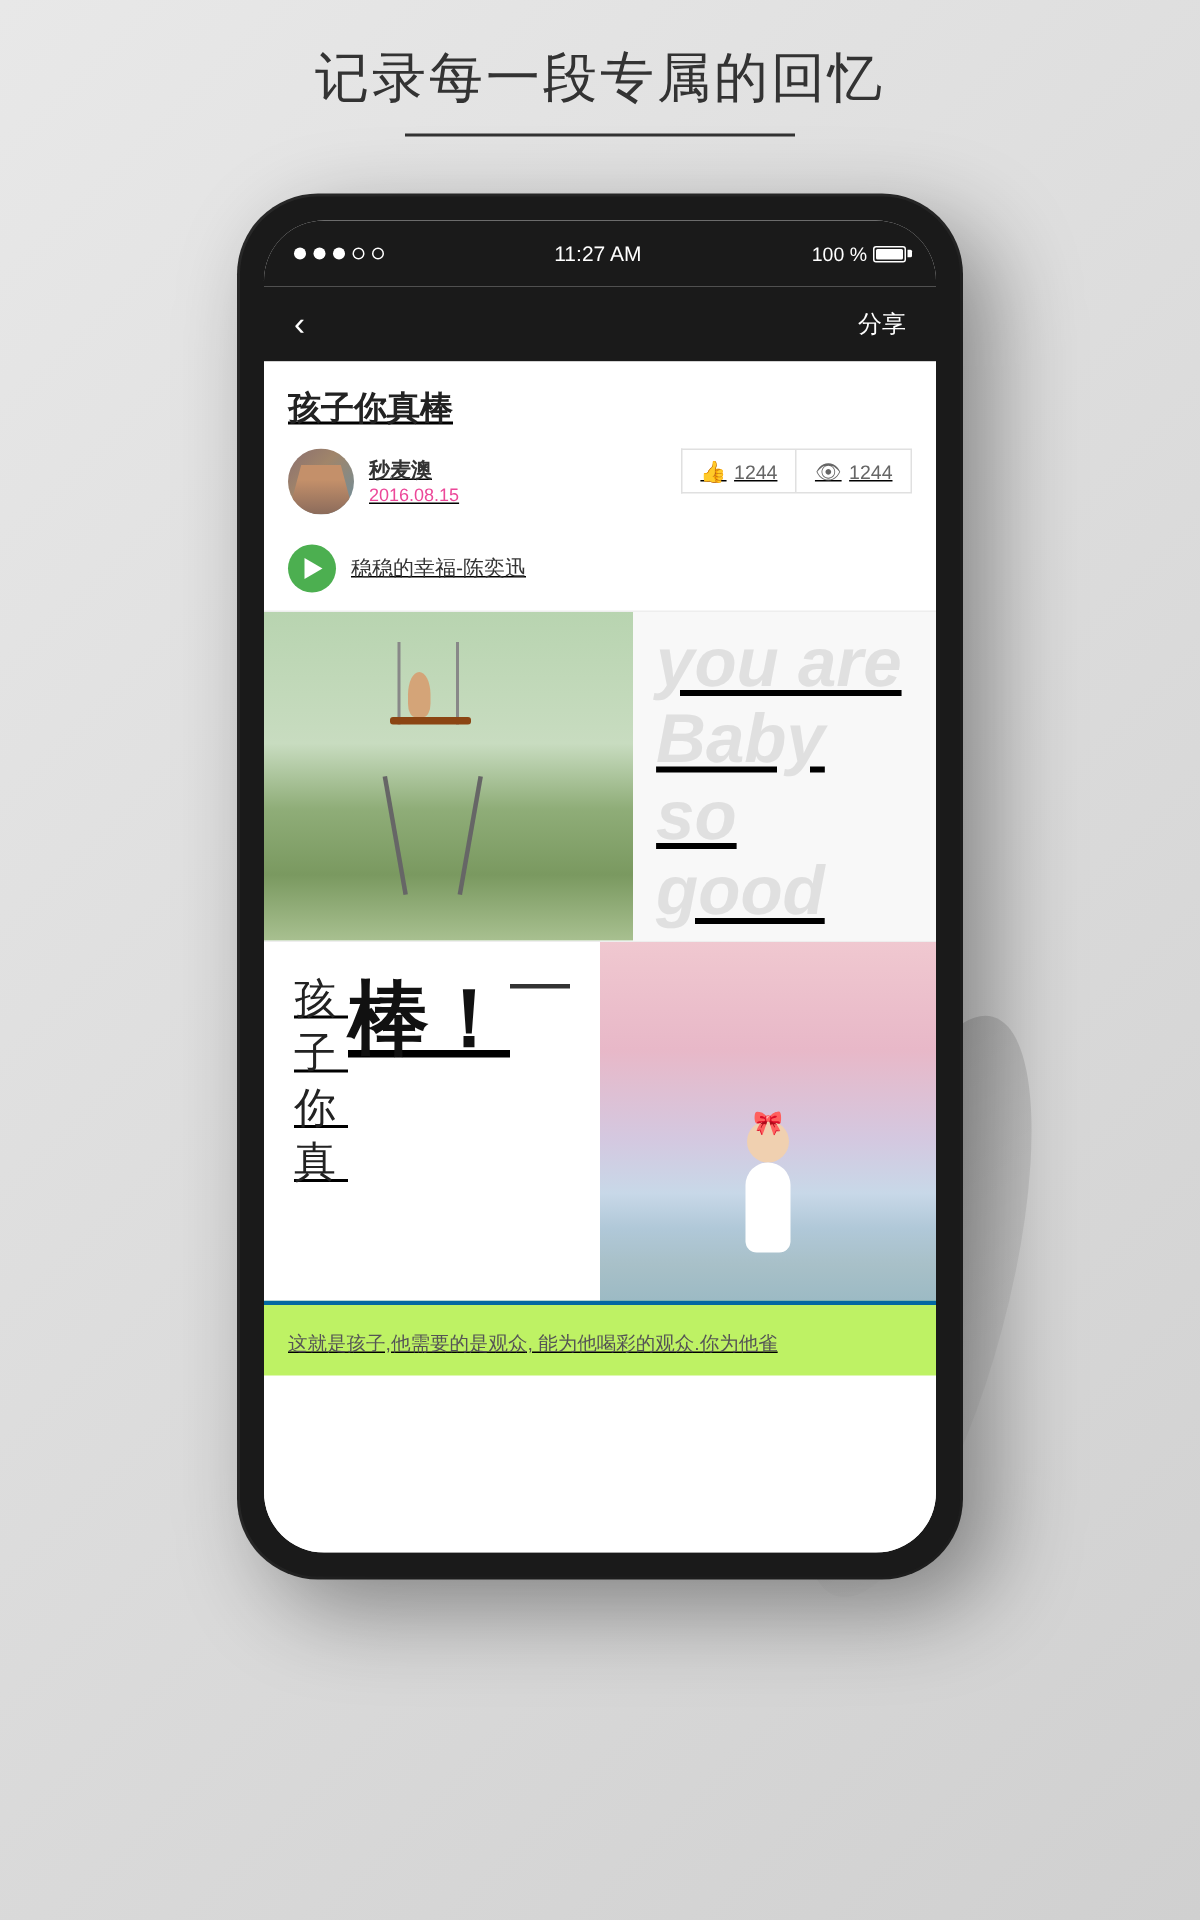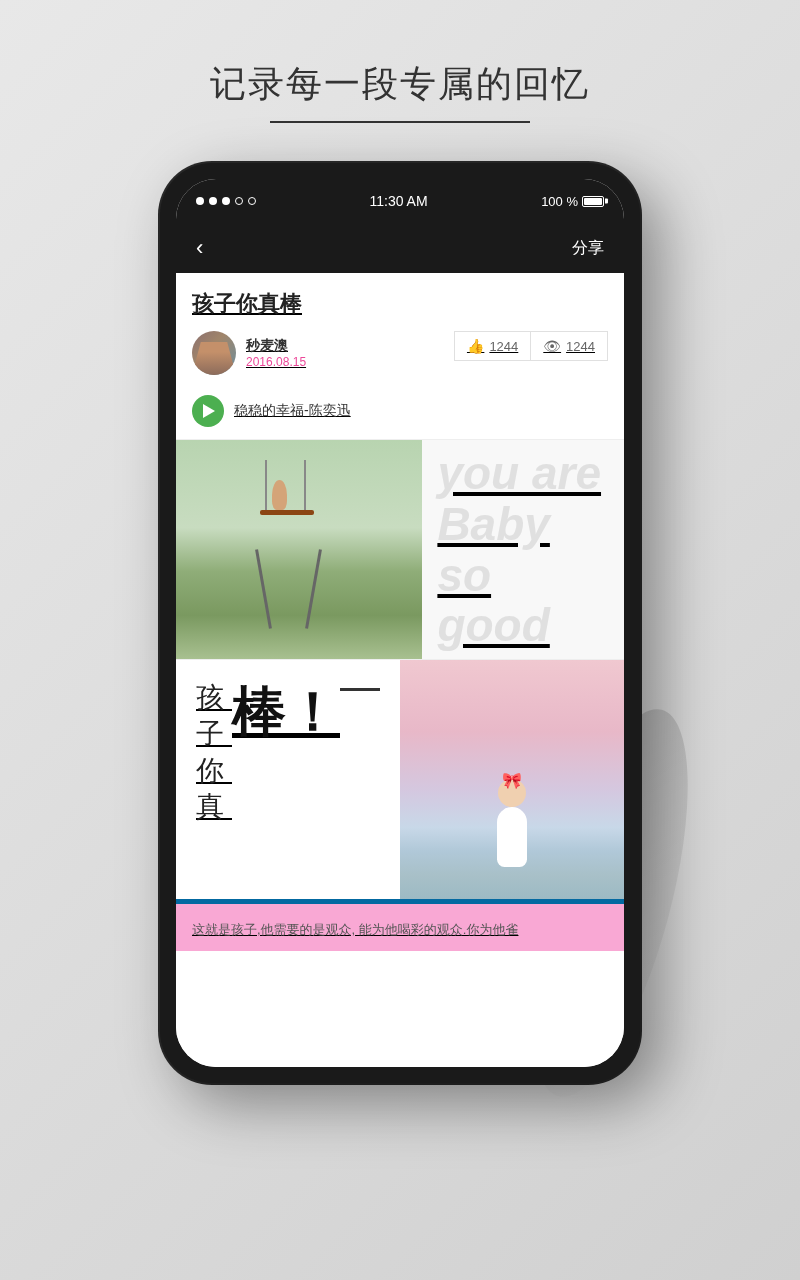--- a/index.html
+++ b/index.html
@@ -10,21 +10,21 @@
       background: linear-gradient(135deg, #e8e8e8 0%, #d0d0d0 100%);
       display: flex;
       flex-direction: column;
       align-items: center;
       font-family: -apple-system, 'PingFang SC', 'Hiragino Sans GB', 'Microsoft YaHei', sans-serif;
       overflow: hidden;
       position: relative;
     }
 
     .page-title-area {
-      margin-top: 60px;
+      margin-top: 28px;
       text-align: right;
       margin-bottom: 40px;
     }
 
     .page-title-text {
       font-size: 36px;
       font-weight: 300;
       color: #333;
       letter-spacing: 2px;
     }
@@ -489,22 +489,22 @@
       top: -8px;
       left: 50%;
       transform: translateX(-50%);
       font-size: 16px;
       color: white;
     }
 
     
     .post-description {
       padding: 14px 16px 10px;
-      background: #f9a8d4;
-      border-top: 5px solid #0369a1;
+      background: #bef264;
+      border-top: 3px solid #0369a1;
     }
 
     .desc-text {
       font-size: 13px;
       color: #555;
       line-height: 1.8;
     }
 
     
     .phone-shadow {
@@ -532,21 +532,21 @@
   <div class="phone-screen">
 
     <div class="status-bar">
       <div class="status-dots">
         <div class="dot"></div>
         <div class="dot"></div>
         <div class="dot"></div>
         <div class="dot empty"></div>
         <div class="dot empty"></div>
       </div>
-      <div class="status-time">11:30 AM</div>
+      <div class="status-time">11:27 AM</div>
       <div class="status-battery">
         <span>100 %</span>
         <div class="battery-icon">
           <div class="battery-fill"></div>
         </div>
       </div>
     </div>
 
     <div class="nav-bar">
       <div class="nav-back">‹</div>

